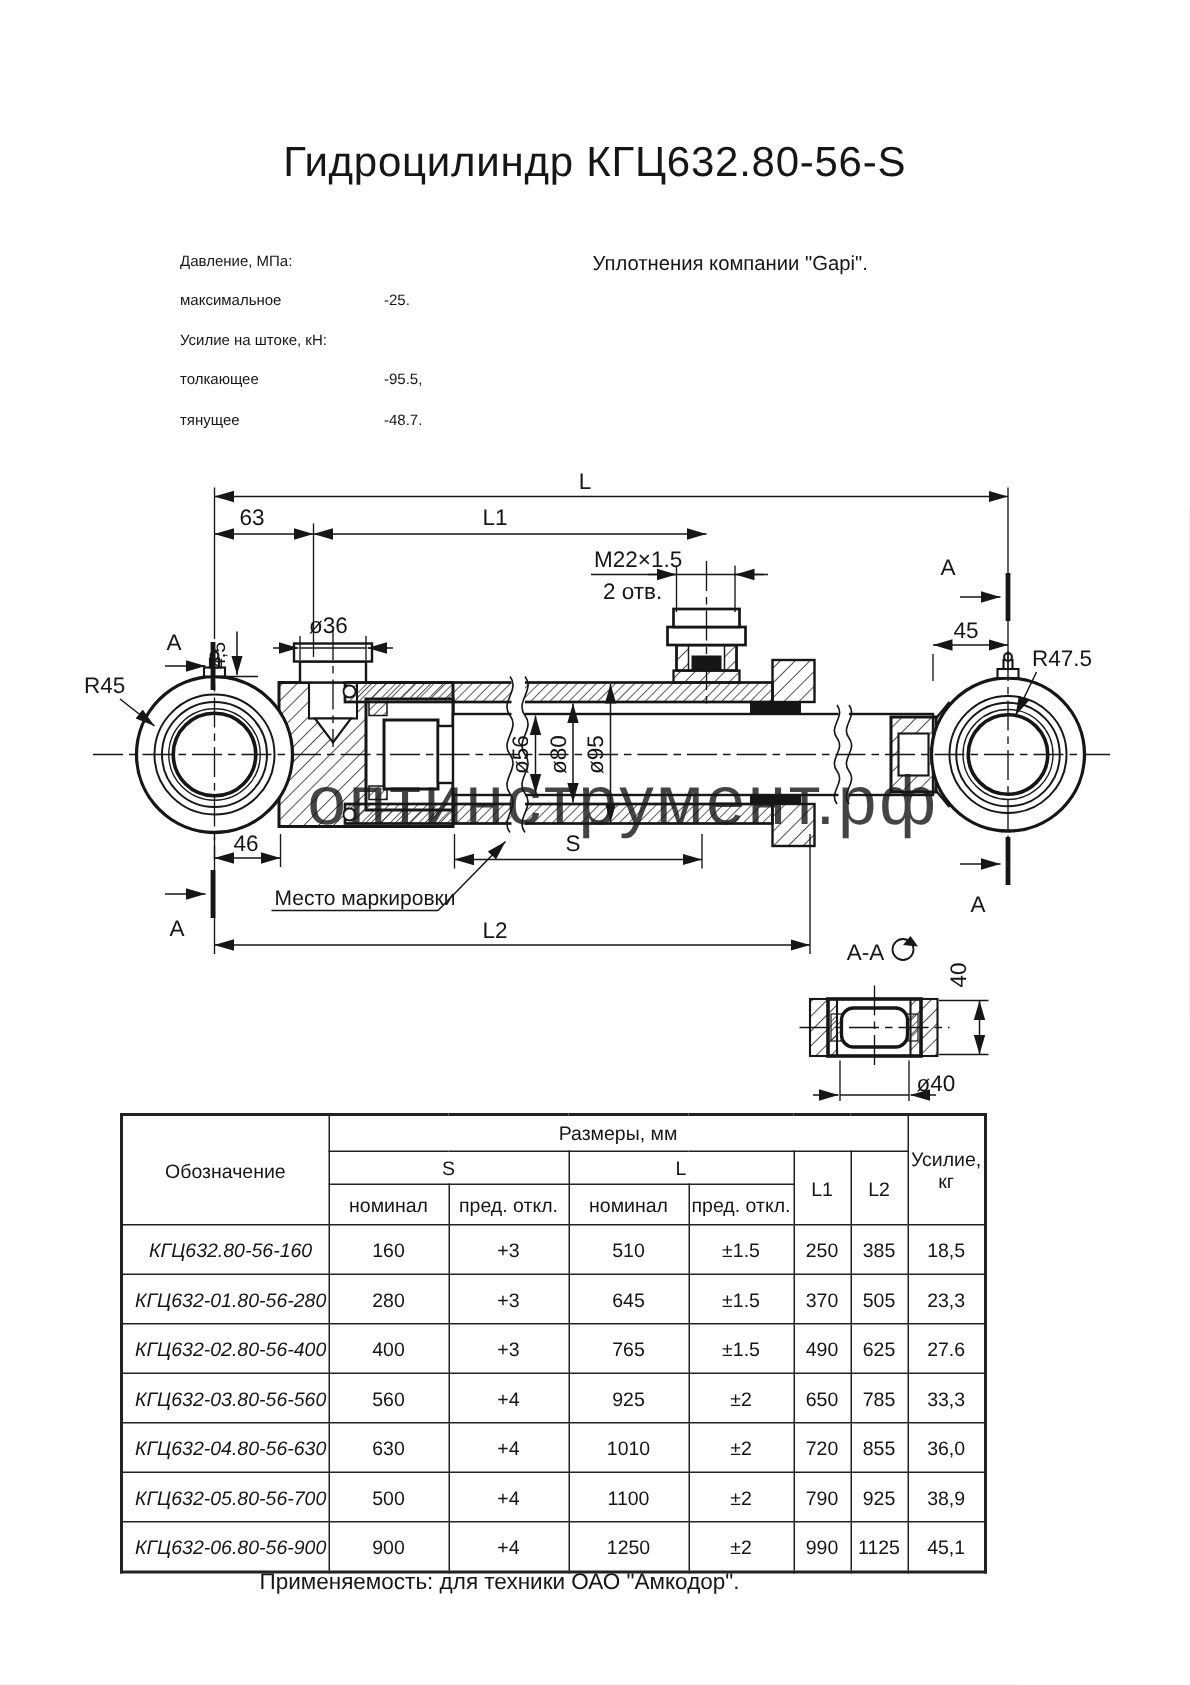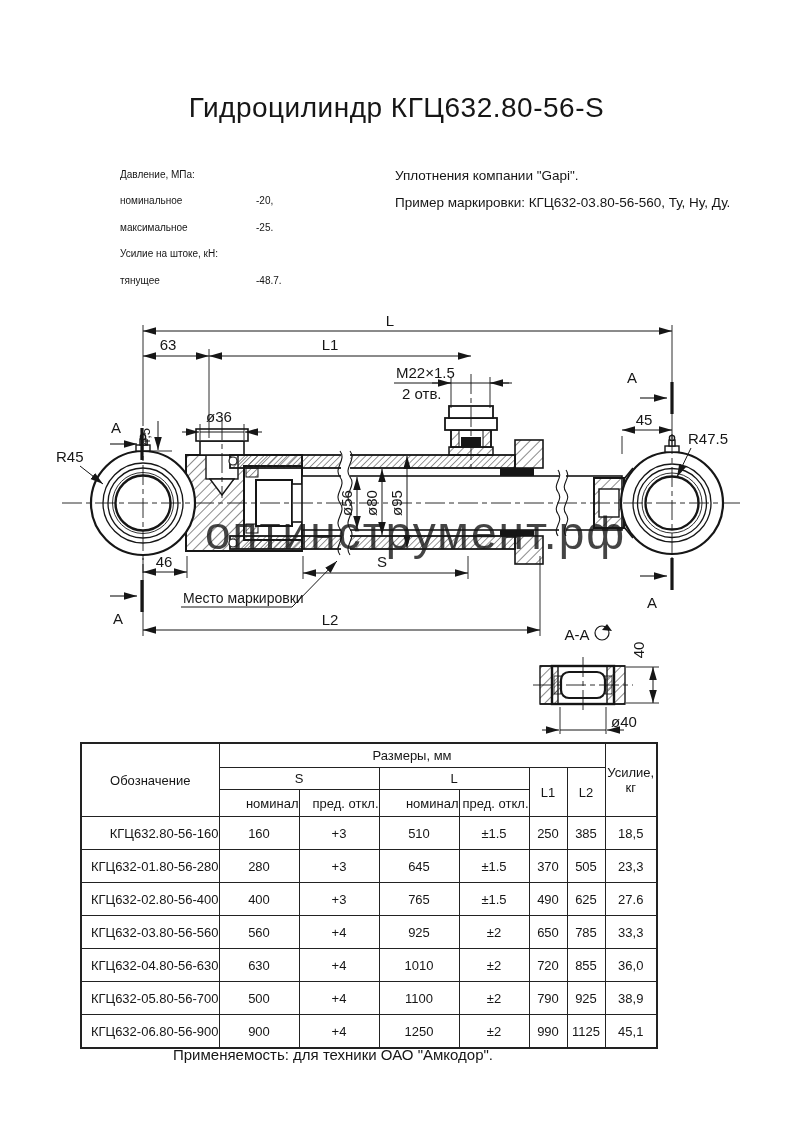--- a/index.html
+++ b/index.html
@@ -10,45 +10,44 @@
   .specs{position:absolute;left:120px;top:162px;font-size:10px;line-height:26.4px;white-space:nowrap;}
   .specs .row span.lab{display:inline-block;width:136px;}
   .notes{position:absolute;left:395px;top:162px;font-size:13.5px;line-height:27px;white-space:nowrap;}
   .drawing{position:absolute;left:40px;top:315px;}
   svg text{font-family:"Liberation Sans",sans-serif;fill:#161616;}
   .spectbl{position:absolute;left:80px;top:742px;border-collapse:collapse;table-layout:fixed;
            font-size:13px;}
   .spectbl th,.spectbl td{border:1px solid #222;padding:0;text-align:center;
            font-weight:normal;vertical-align:middle;}
   .spectbl{border:2px solid #222;}
-  .spectbl td.desig{text-align:right;padding-left:7px;}
+  .spectbl td.desig{text-align:center;padding-left:7px;font-style:italic;}
   .spectbl tr.hdr1 th{height:23px;}
   .spectbl tr.hdr2 th{height:21px;}
-  .spectbl tr.hdr3 th{height:26px;text-align:right;}
+  .spectbl tr.hdr3 th{height:26px;}
   .spectbl tr.data td{height:32px;}
   .footer{position:absolute;left:145px;top:1046px;font-size:15px;white-space:nowrap;margin-left:28px;}
 </style>
 </head>
 <body>
 
 <div class="page">
 
   <div class="title">Гидроцилиндр КГЦ632.80-56-S</div>
 
   <div class="specs">
     <div class="row"><span>Давление, МПа:</span></div>
-    <div class="row"><span class="lab">номинальное</span><span>-20,</span></div>
     <div class="row"><span class="lab">максимальное</span><span>-25.</span></div>
     <div class="row"><span>Усилие на штоке, кН:</span></div>
+    <div class="row"><span class="lab">толкающее</span><span>-95.5,</span></div>
     <div class="row"><span class="lab">тянущее</span><span>-48.7.</span></div>
   </div>
 
   <div class="notes">
     <div>Уплотнения компании "Gapi".</div>
-    <div>Пример маркировки: КГЦ632-03.80-56-560, Ту, Ну, Ду.</div>
   </div>
 
   <svg class="drawing" width="720" height="435" viewBox="40 315 720 435">
     <defs>
       <marker id="ar" viewBox="0 0 12 8" refX="12" refY="4" markerWidth="13" markerHeight="9" orient="auto-start-reverse" markerUnits="userSpaceOnUse">
         <path d="M0,0.5 L12,4 L0,7.5 Z" fill="#161616"></path>
       </marker>
       <pattern id="h1" width="7" height="7" patternUnits="userSpaceOnUse" patternTransform="rotate(45)">
         <line x1="0" y1="0" x2="0" y2="7" stroke="#2a2a2a" stroke-width="1.1"></line>
       </pattern>

